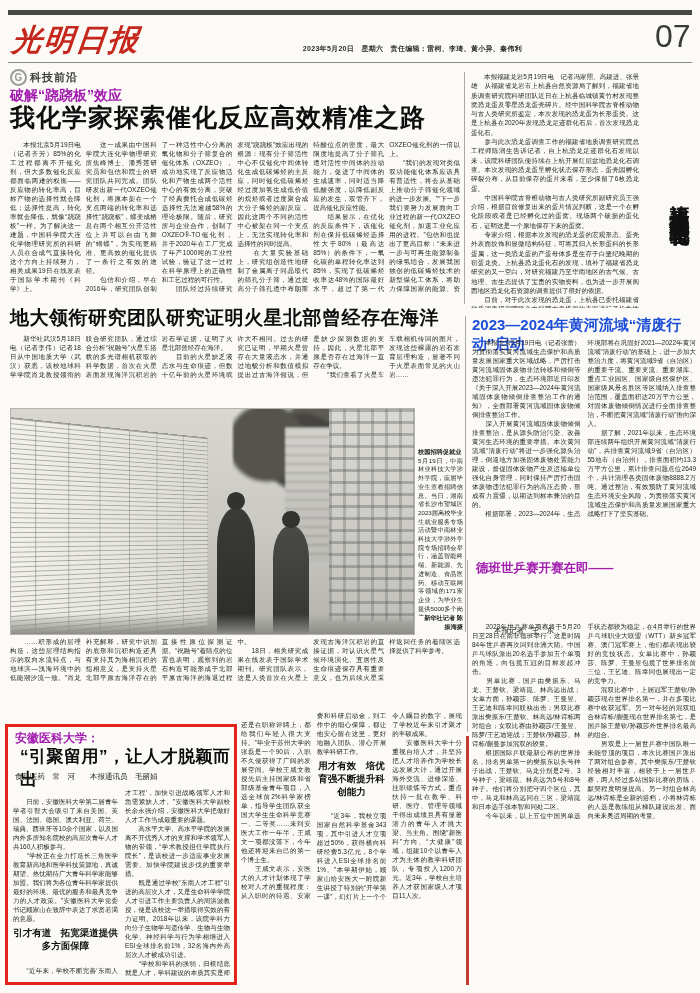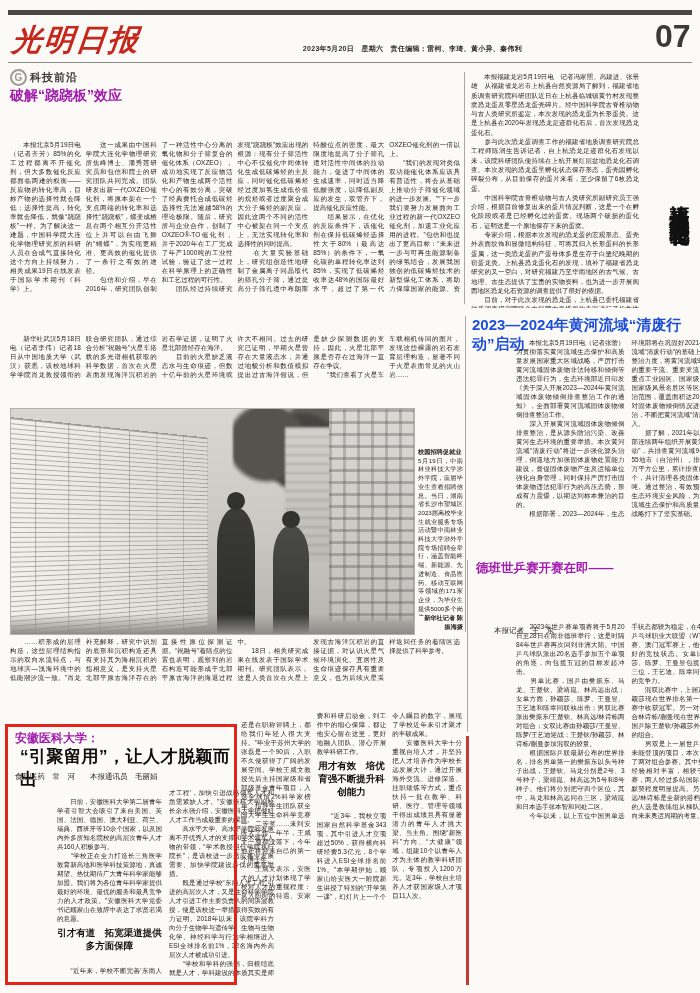--- a/index.html
+++ b/index.html
@@ -7,37 +7,37 @@
          font-family:"Liberation Sans","DejaVu Sans",sans-serif;color:#1c1c1c;overflow:hidden;}
   .abs{position:absolute;}
   .rule-h{background:#8a8a86;height:1px;}
   .rule-v{background:#a9a8a3;width:1px;}
   .topbar{background:#474744;}
   .logo{font-family:"DejaVu Serif","Liberation Serif",serif;font-style:italic;font-weight:bold;
         color:#c5271d;font-size:30px;transform:skewX(-6deg);letter-spacing:2px;}
   .dateline{font-size:7px;font-weight:bold;color:#2b2b2b;text-align:right;letter-spacing:.3px;}
   .section-title{font-size:27px;font-weight:bold;color:#5d5d5b;letter-spacing:-.5px;
                  text-shadow:1px 1px 0 #c9c8c4;}
-  .pagenum{font-size:32px;font-weight:bold;color:#3a3a38;}
+  .pagenum{font-size:32px;font-weight:normal;color:#3a3a38;}
   .kicker-g{display:inline-block;width:13px;height:13px;border:2px solid #9a9a96;border-radius:50%;
             color:#9a9a96;font-weight:bold;font-size:10px;line-height:13px;text-align:center;vertical-align:middle;}
   .kicker-label{font-size:11px;font-weight:bold;color:#3c3c3a;vertical-align:middle;margin-left:3px;letter-spacing:1px;}
   .overline{font-size:14px;font-weight:bold;color:#a21caf;}
   .headline-xl{font-size:25px;font-weight:bold;color:#0e0e0e;letter-spacing:1px;line-height:1.1;}
   .headline-l{font-size:19px;font-weight:bold;color:#0e0e0e;letter-spacing:.5px;}
   .headline-m{font-size:15px;font-weight:bold;color:#1d4ed8;}
   .headline-tt{font-size:20px;font-weight:bold;color:#0e0e0e;letter-spacing:1px;}
   .headline-an{font-size:17px;font-weight:bold;color:#0e0e0e;letter-spacing:.5px;}
   .vhead{writing-mode:vertical-rl;font-size:20px;font-weight:bold;color:#111;letter-spacing:2px;text-align:center;}
   .byline{font-size:7.5px;color:#222;}
   .body{font-size:6.5px;line-height:9px;text-align:justify;white-space:pre-line;
         overflow:hidden;color:#262624;}
   .cols6{column-count:6;column-gap:5px;}
   .cols3{column-count:3;column-gap:6px;}
-  .cols2{column-count:2;column-gap:7px;margin-left:44px;}
+  .cols2{column-count:2;column-gap:7px;}
   .subhead{font-size:9.5px;font-weight:bold;text-align:center;line-height:1.35;margin:4px 0;
            white-space:normal;color:#0f0f0f;}
   .caption{font-size:6.2px;line-height:8.7px;text-align:justify;white-space:pre-line;color:#262624;overflow:hidden;}
   .caption .cap-title{font-weight:bold;}
   .credit{font-size:6.2px;line-height:8.7px;font-weight:bold;text-align:right;color:#262624;}
   
   .photo{background:linear-gradient(180deg,#d8d7d2 0%,#c9c8c3 55%,#b3b2ad 100%);
          border:1px solid #b3b2ae;overflow:hidden;}
   .board{position:absolute;left:-3%;top:3%;width:66%;height:102%;
          background:repeating-linear-gradient(90deg,rgba(115,115,110,.55) 0 1px,transparent 1px 38px),
@@ -76,36 +76,38 @@
   <div class="abs topbar" style="left:8px;top:10px;width:684px;height:5px;"></div>
   <div class="abs logo" style="left:12px;top:20px;">光明日报</div>
   <div class="abs dateline" style="left:270px;top:44px;width:252px;">2023年5月20日　星期六　责任编辑：雷柯、李琦、黄小异、秦伟利</div>
   <div class="abs pagenum" style="left:655px;top:18px;">07</div>
   <div class="abs rule-h" style="left:8px;top:62px;width:684px;"></div>
 
   <div class="abs" style="left:10px;top:68px;">
     <span class="kicker-g">G</span><span class="kicker-label">科技前沿</span>
   </div>
   <div class="abs overline" style="left:10px;top:87px;">破解“跷跷板”效应</div>
+  <div class="abs headline-xl" style="left:10px;top:104px;width:452px;">我化学家探索催化反应高效精准之路</div>
   <div class="abs body cols6" style="left:10px;top:140px;width:450px;height:161px;">　　本报北京5月19日电（记者齐芳）85%的化工过程都离不开催化剂，但大多数催化反应都面临两难的权衡——反应物的转化率高，目标产物的选择性就会降低；选择性提高，转化率就会降低，就像“跷跷板”一样。为了解决这一难题，中国科学院大连化学物理研究所的科研人员在合成气直接转化这个方向上持续努力，相关成果19日在线发表于国际学术期刊《科学》上。
 　　这一成果由中国科学院大连化学物理研究所焦峰博士、潘秀莲研究员和包信和院士的研究团队共同完成。团队研发出新一代OXZEO催化剂，将原本架在一个支点两端的转化率和选择性“跷跷板”，蝶变成栖息在两个相互分开活性位上并可以自由飞舞的“蝴蝶”，为实现更精准、更高效的催化提供了一条行之有效的途径。
 　　包信和介绍，早在2016年，研究团队创制了一种活性中心分离的氧化物和分子筛复合的催化体系（OXZEO），成功地实现了反应物活化和产物生成两个活性中心的有效分离，突破了经典费托合成低碳烃选择性无法逾越58%的理论极限。随后，研究所与企业合作，创制了OXZEO®-TO催化剂，并于2020年在工厂完成了年产1000吨的工业性试验，验证了这一过程在科学原理上的正确性和工艺过程的可行性。
 　　团队经过持续研究发现“跷跷板”效应出现的根源：现有分子筛活性中心不仅催化中间体转化生成低碳烯烃的主反应，同时催化低碳烯烃经过度加氢生成低价值的烷烃或者过度聚合成大分子烯烃的副反应，因此这两个不同的活性中心被架在同一个支点上，无法实现转化率和选择性的同时提高。
 　　在大量实验基础上，研究组创造性地研制了金属离子同晶取代的筛孔分子筛，通过提高分子筛孔道中布朗斯特酸位点的密度，最大限度地提高了分子筛孔道对活性中间体的拉动能力，促进了中间体的生成速率，同时适当降低酸强度，以降低副反应的发生，双管齐下，提高催化反应性能。
 　　结果显示，在优化的反应条件下，该催化剂在保持低碳烯烃选择性大于80%（最高达85%）的条件下，一氧化碳的单程转化率达到85%，实现了低碳烯烃收率达48%的国际最好水平，超过了第一代OXZEO催化剂的一倍以上。
 　　“我们的发现对类似双功能催化体系应该具有普适性，将会从基础上推动分子筛催化领域的进一步发展。”“下一步我们要努力发展面向工业过程的新一代OXZEO催化剂，加速工业化应用的进程。”包信和也提出了更高目标：“未来进一步与可再生能源制备的绿氢结合，发展我国独创的低碳烯烃技术的新型煤化工体系，将助力保障国家的能源、资源安全和‘双碳’目标的实现。”</div>
 
   <div class="abs rule-v" style="left:464px;top:72px;height:232px;"></div>
   <div class="abs body" style="left:471px;top:72px;width:168px;height:236px;line-height:9.3px;">　　本报福建龙岩5月19日电　记者冯家照、高建进、张景雄　从福建省龙岩市上杭县自然资源局了解到，福建省地质调查研究院科研团队近日在上杭县临城镇黄竹村发现整窝恐龙蛋及零星恐龙蛋壳碎片。经中国科学院古脊椎动物与古人类研究所鉴定，本次发现的恐龙蛋为长形蛋类。这是上杭县在2020年发现恐龙足迹群化石后，首次发现恐龙蛋化石。
 　　参与此次恐龙蛋调查工作的福建省地质调查研究院总工程师陈润生告诉记者，自上杭恐龙足迹群化石发现以来，该院科研团队便持续在上杭开展红层盆地恐龙化石调查。本次发现的恐龙蛋呈孵化状态保存形态，蛋壳因孵化碎裂分布，从目前保存的蛋片来看，至少保留了6枚恐龙蛋。
 　　中国科学院古脊椎动物与古人类研究所副研究员王强介绍，根据目前修复出来的蛋片情况判断，这是一个在孵化阶段或者是已经孵化过的蛋窝。现场两个破损的蛋化石，证明这是一个原地保存下来的蛋窝。
 　　专家介绍，根据本次发现的恐龙蛋的宏观形态、蛋壳外表面纹饰和显微结构特征，可将其归入长形蛋科的长形蛋属，这一类恐龙蛋的产蛋母体多是生存于白垩纪晚期的窃蛋龙类。上杭县恐龙蛋化石的发现，填补了福建省恐龙研究的又一空白，对研究福建乃至华南地区的古气候、古地理、古生态提供了宝贵的实物资料，也为进一步开展闽西地区恐龙化石资源的调查提供了很好的依据。
 　　目前，对于此次发现的恐龙蛋，上杭县已委托福建省地质调查研究院联合中科院古脊椎所的专家进行了抢救性保护工作，并由国内专业技术人员进行专业修复，以便作进一步研究。</div>
   <div class="abs vhead" style="left:646px;top:70px;width:48px;height:262px;">福建上杭首次发现恐龙蛋化石</div>
 
+  <div class="abs headline-l" style="left:10px;top:305px;width:452px;">地大领衔研究团队研究证明火星北部曾经存在海洋</div>
   <div class="abs body cols6" style="left:10px;top:334px;width:450px;height:72px;">　　新华社武汉5月18日电（记者李伟）记者18日从中国地质大学（武汉）获悉，该校地球科学学院肖龙教授领衔的联合研究团队，通过综合分析“祝融号”火星车搭载的多光谱相机获取的科学数据，首次在火星表面发现海洋沉积岩的岩石学证据，证明了火星北部曾经存在海洋。
 　　目前的火星缺乏液态水与生命痕迹，但数十亿年前的火星环境或许大不相同。过去的研究已证明，早期火星曾存在大量液态水，并通过地貌分析和数值模拟提出过古海洋假说，但是缺少探测数据的支持，因此，火星北部平原是否存在过海洋一直存在争议。
 　　“我们查看了火星车车载相机传回的图片，发现这些裸露的岩石发育层理构造，显著不同于火星表面常见的火山岩……</div>
 
   <div class="abs photo" style="left:10px;top:408px;width:403px;height:225px;">
     <div class="trees"></div>
     <div class="bldg2"></div>
     <div class="bldg"></div>
     <div class="board"></div>
     <div class="person p1"></div>

